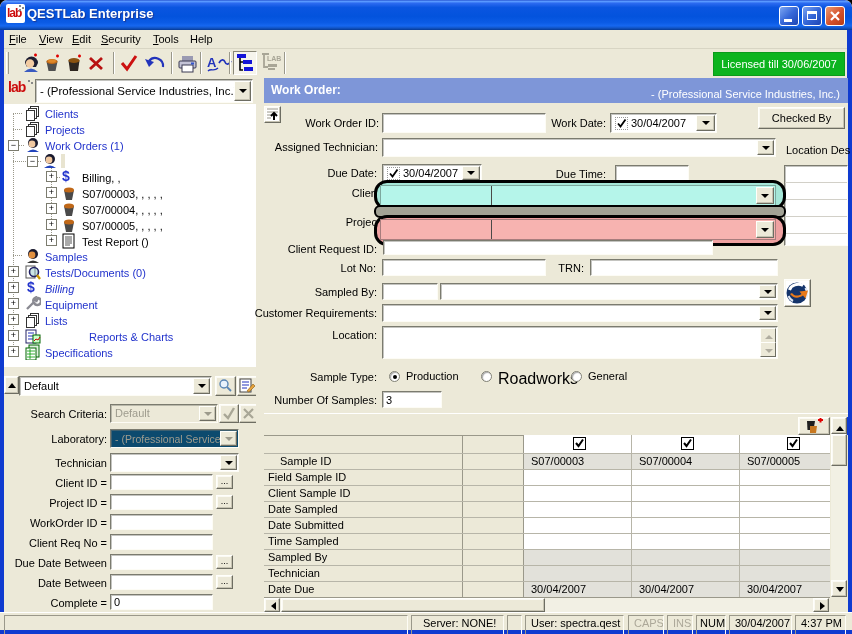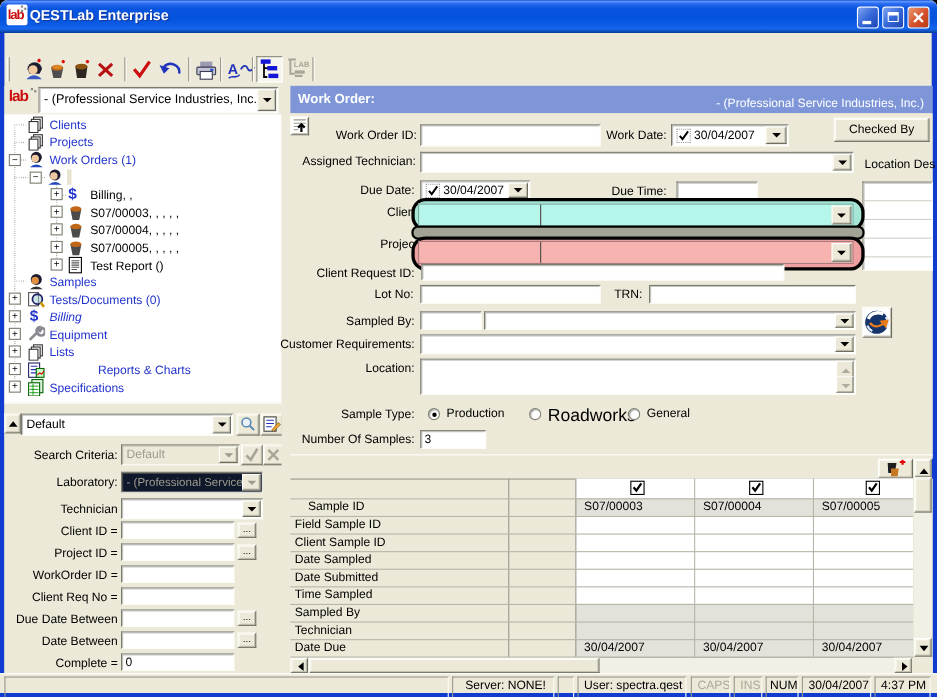--- a/index.html
+++ b/index.html
@@ -36,20 +36,28 @@
   <div class="abs" style="left:802px;top:6px;width:20px;height:20px;border:1px solid #fff;border-radius:3px;background:linear-gradient(135deg,#7da6f2 0%,#3667d8 50%,#1e46b4 100%);">
     <span class="abs" style="left:4px;top:4px;width:10px;height:9px;border:1px solid #fff;border-top:3px solid #fff;"></span>
   </div>
   <div class="abs" style="left:825px;top:6px;width:20px;height:20px;border:1px solid #fff;border-radius:3px;background:linear-gradient(135deg,#ec9a72 0%,#d4502a 55%,#b83c14 100%);">
     <svg class="abs" style="left:3px;top:3px;" width="12" height="12">
           <path d="M2 2 L10 10 M10 2 L2 10" stroke="#fff" stroke-width="2.2"></path>
         </svg>
   </div>
 </div>
 
+<div class="abs" id="menubar" style="left:4px;top:30px;width:844px;height:19px;background:#ece9d8;border-bottom:1px solid #d8d5c4;">
+  <span class="abs" style="left:5px;top:3px;font-size:11px;"><u>F</u>ile</span>
+  <span class="abs" style="left:35px;top:3px;font-size:11px;"><u>V</u>iew</span>
+  <span class="abs" style="left:68px;top:3px;font-size:11px;"><u>E</u>dit</span>
+  <span class="abs" style="left:97px;top:3px;font-size:11px;"><u>S</u>ecurity</span>
+  <span class="abs" style="left:149px;top:3px;font-size:11px;"><u>T</u>ools</span>
+  <span class="abs" style="left:186px;top:3px;font-size:11px;">Help</span>
+</div>
 
 <div class="abs" id="toolbar" style="left:4px;top:49px;width:844px;height:29px;background:#ece9d8;">
   <span class="abs" style="left:2px;top:3px;width:3px;height:22px;border-left:1px solid #fff;border-right:1px solid #9a988a;"></span>
 
   <svg class="abs" style="left:17px;top:4px;" width="260" height="22">
 
     <path d="M4 10 a6.5 6.5 0 0 1 13 0 l-2 4 h-9 z" fill="#1c1c30"></path>
         <circle cx="9" cy="10.5" r="4.2" fill="#f2cba2"></circle>
         <path d="M3 19 q7 -7 14 0 z" fill="#3a5ac0"></path>
         <path d="M13 2 h3 m-1.5 -1.5 v3" stroke="#e00000" stroke-width="1.6"></path>
@@ -95,20 +103,21 @@
   <div class="abs" style="left:255px;top:2px;width:24px;height:24px;">
     <svg width="22" height="22">
           <path d="M5 3 V16 H9 M3 3 H10" stroke="#a8a596" stroke-width="1.8" fill="none"></path>
           <text x="8" y="10" font-size="7" font-weight="bold" fill="#a8a596">LAB</text>
           <rect x="9" y="13" width="9" height="3" fill="#a8a596"></rect>
           <rect x="9" y="17" width="7" height="2" fill="#a8a596"></rect>
         </svg>
   </div>
   <span class="abs" style="left:280px;top:3px;width:2px;height:22px;border-left:1px solid #9a988a;border-right:1px solid #fff;"></span>
 
+  <div class="abs" style="left:709px;top:3px;width:132px;height:24px;background:#0cb41e;border:1px solid #0a9a1a;color:#fff;font-size:11px;text-align:center;padding-top:5px;">Licensed till 30/06/2007</div>
 </div>
 
 <div class="abs" style="left:0;top:30px;width:4px;height:604px;background:#0f3bd0;"></div>
 <div class="abs" style="left:847px;top:30px;width:5px;height:604px;background:#0f3bd0;"></div>
 <div class="abs" style="left:0;top:630px;width:852px;height:4px;background:#0f3bd0;"></div>
 
 <div class="abs" id="leftcombo" style="left:4px;top:78px;width:254px;height:26px;background:#ece9d8;">
   <span class="abs" style="left:4px;top:1px;font-size:14px;font-weight:bold;color:#cc0c0c;letter-spacing:-1px;">lab</span>
   <span class="abs" style="left:24px;top:2px;width:2px;height:2px;background:#888;"></span>
   <span class="abs" style="left:27px;top:4px;width:2px;height:2px;background:#888;"></span>
@@ -266,21 +275,21 @@
           <span class="trig"></span>
         </div>
   </div>
   <div class="btn" style="left:215px;top:32px;width:20px;height:19px;"><svg width="18" height="17">
           <path d="M4 9 L8 13 L14 3" stroke="#a8a696" stroke-width="2.4" fill="none"></path>
         </svg></div>
   <div class="btn" style="left:235px;top:32px;width:20px;height:19px;"><svg width="18" height="17">
           <path d="M4 4 L13 13 M13 4 L4 13" stroke="#a8a696" stroke-width="2.2" fill="none"></path>
         </svg></div>
   <span class="lbl" style="left:0px;top:61px;width:103px;">Laboratory:</span>
-  <div class="tb" style="left:106px;top:57px;width:129px;height:19px;background:#0f172a;">
+  <div class="tb" style="left:106px;top:57px;width:129px;height:19px;background:#0c4a6e;">
      <span class="abs" style="left:4px;top:3px;font-size:10.5px;color:#9e9c8e;white-space:nowrap;">- (Professional Service</span>
      <div class="dd">
           <span class="trig"></span>
         </div>
   </div>
   <span class="lbl" style="left:0px;top:85px;width:103px;">Technician</span>
   <div class="tb" style="left:106px;top:81px;width:129px;height:19px;">
      <div class="dd">
           <span class="tri"></span>
         </div>

